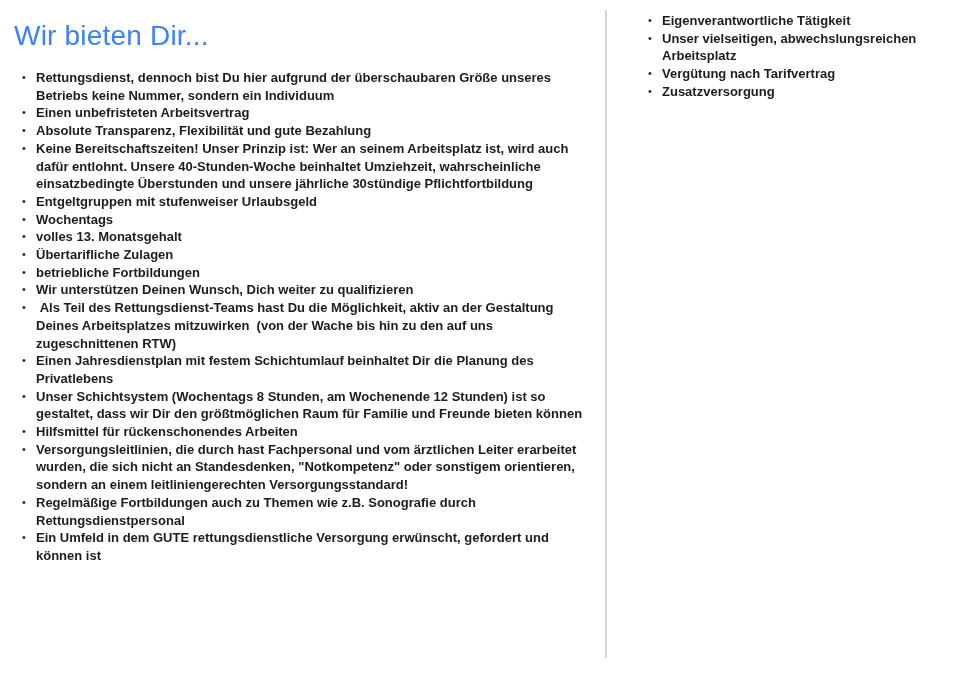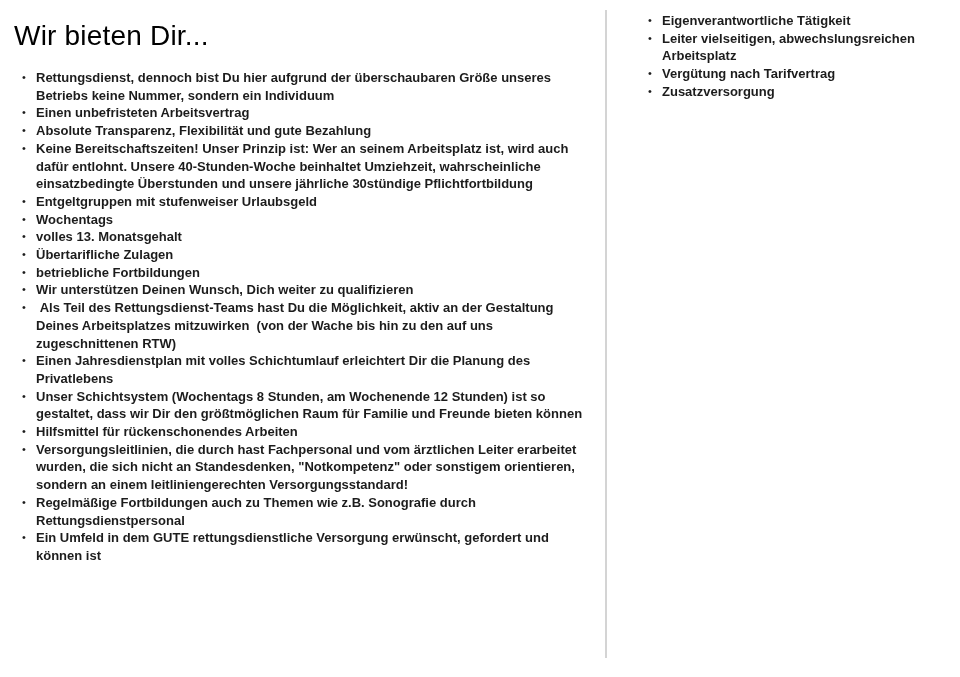--- a/index.html
+++ b/index.html
@@ -26,21 +26,21 @@
   }
   .col.right {
     left: 645px;
     width: 286px;
   }
   h1.slide-title {
     margin: 8px 0 17px 0;
     font-size: 28px;
     line-height: 32px;
     font-weight: 400;
-    color: #000000;
+    color: #3b82f6;
     letter-spacing: 0.2px;
   }
   ul.bullet-list {
     margin: 0;
     padding: 0;
     list-style: none;
   }
   ul.bullet-list li {
     display: flex;
     align-items: flex-start;
@@ -132,21 +132,21 @@
           <span class="txt">Wir unterstützen Deinen Wunsch, Dich weiter zu qualifizieren</span>
         </li>
 
         <li>
           <span class="bullet">•</span>
           <span class="txt"> Als Teil des Rettungsdienst-Teams hast Du die Möglichkeit, aktiv an der Gestaltung Deines Arbeitsplatzes mitzuwirken  (von der Wache bis hin zu den auf uns zugeschnittenen RTW)</span>
         </li>
 
         <li>
           <span class="bullet">•</span>
-          <span class="txt">Einen Jahresdienstplan mit volles Schichtumlauf erleichtert Dir die Planung des Privatlebens</span>
+          <span class="txt">Einen Jahresdienstplan mit festem Schichtumlauf beinhaltet Dir die Planung des Privatlebens</span>
         </li>
 
         <li>
           <span class="bullet">•</span>
           <span class="txt">Unser Schichtsystem (Wochentags 8 Stunden, am Wochenende 12 Stunden) ist so gestaltet, dass wir Dir den größtmöglichen Raum für Familie und Freunde bieten können</span>
         </li>
 
         <li>
           <span class="bullet">•</span>
           <span class="txt">Hilfsmittel für rückenschonendes Arbeiten</span>
@@ -174,21 +174,21 @@
   <div class="col right">
     <ul class="bullet-list">
 
         <li>
           <span class="bullet">•</span>
           <span class="txt">Eigenverantwortliche Tätigkeit</span>
         </li>
 
         <li>
           <span class="bullet">•</span>
-          <span class="txt">Leiter vielseitigen, abwechslungsreichen Arbeitsplatz</span>
+          <span class="txt">Unser vielseitigen, abwechslungsreichen Arbeitsplatz</span>
         </li>
 
         <li>
           <span class="bullet">•</span>
           <span class="txt">Vergütung nach Tarifvertrag</span>
         </li>
 
         <li>
           <span class="bullet">•</span>
           <span class="txt">Zusatzversorgung</span>

